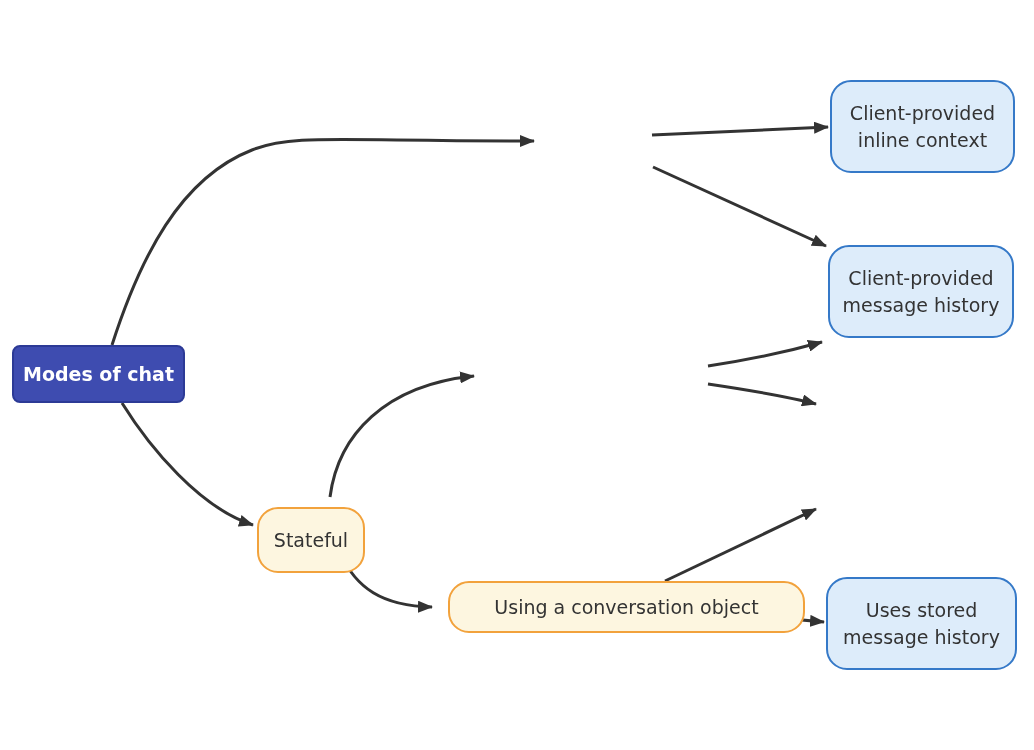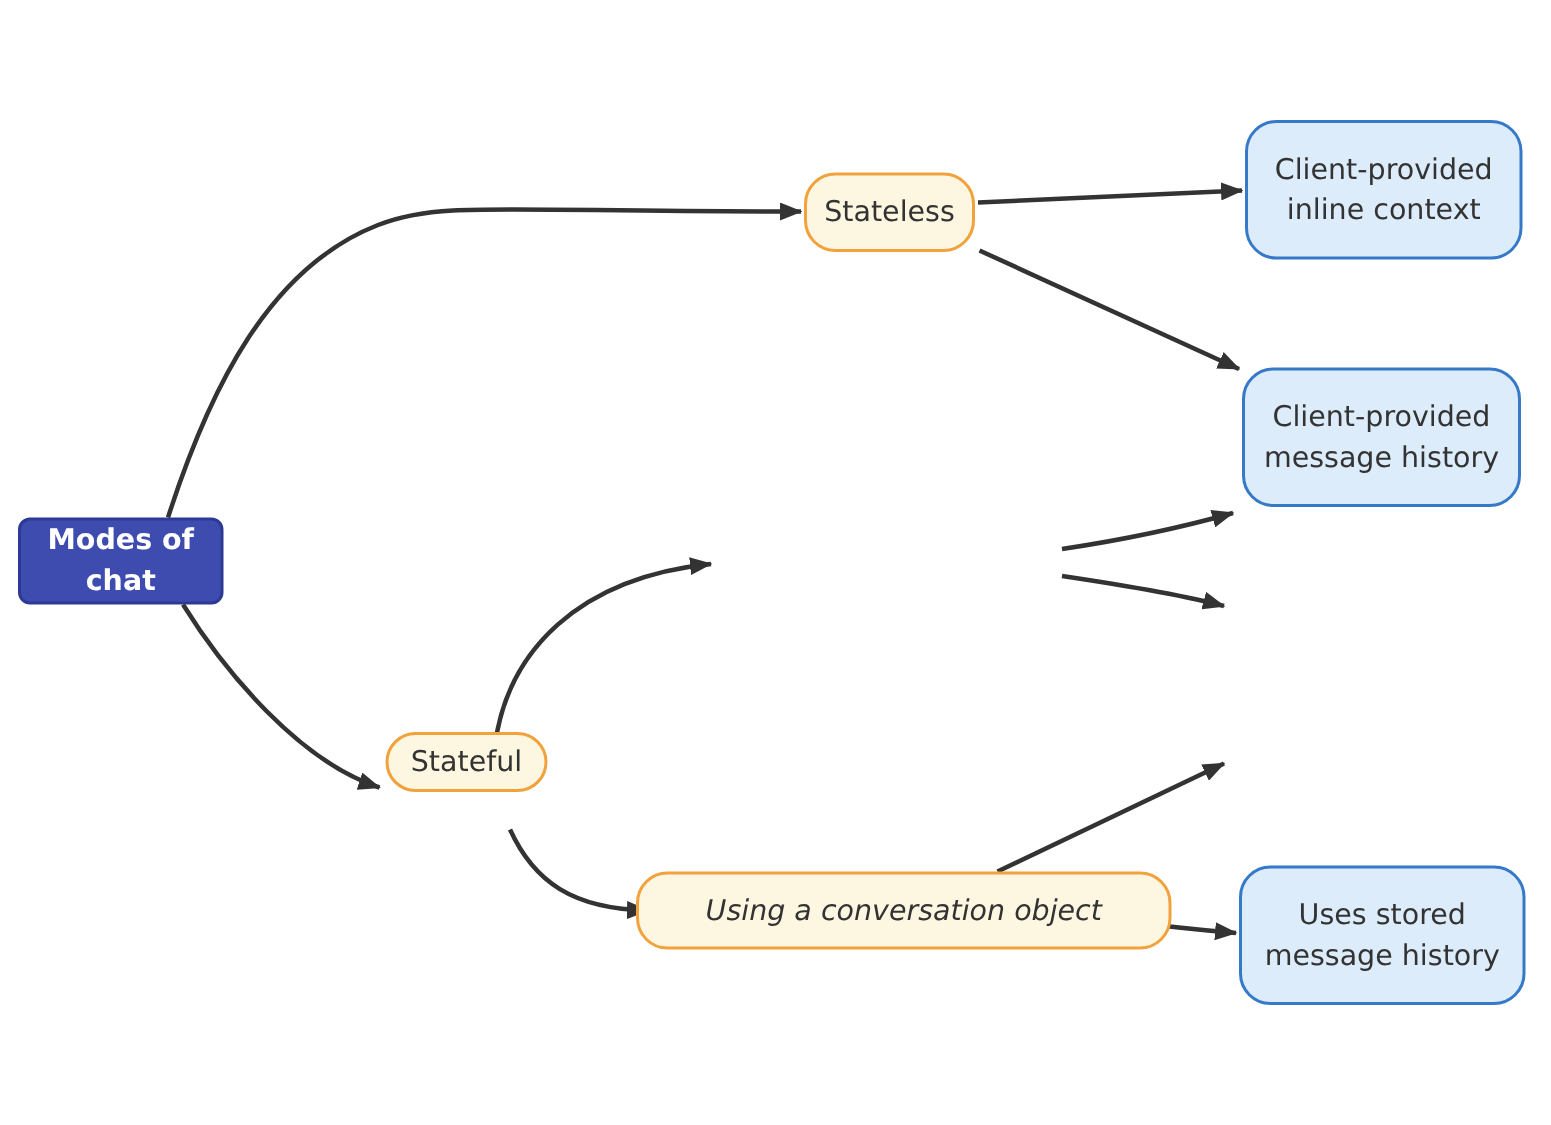--- a/index.html
+++ b/index.html
@@ -47,25 +47,25 @@
   }
   .node.branch {
     background: var(--branch-fill);
     border: 2px solid var(--branch-border);
   }
   .node.leaf {
     background: var(--leaf-fill);
     border: 2px solid var(--leaf-border);
     white-space: pre-line;
   }
-  #n-modes        { left: 12px;  top: 345px; width: 137px; height: 58px; }
+  #n-modes        { left: 12px;  top: 345px; width: 173px; height: 58px; }
   #n-stateless    { left: 536px; top: 115px; width: 114px; height: 53px; }
-  #n-stateful     { left: 257px; top: 488px; width: 108px; height: 40px; }
+  #n-stateful     { left: 257px; top: 507px; width: 108px; height: 66px; }
   #n-agent-ctx    { left: 478px; top: 348px; width: 231px; height: 52px; }
-  #n-conversation { left: 424px; top: 581px; width: 357px; height: 52px; font-style: italic; }
+  #n-conversation { left: 448px; top: 581px; width: 357px; height: 52px; }
   #n-inline       { left: 830px; top: 80px;  width: 185px; height: 93px; }
   #n-msg-history  { left: 828px; top: 245px; width: 186px; height: 93px; }
   #n-predefined   { left: 822px; top: 410px; width: 200px; height: 93px; }
   #n-stored       { left: 826px; top: 577px; width: 191px; height: 93px; align-items: center; }
 </style>
 </head>
 <body>
 
 <div class="canvas">
 
@@ -84,23 +84,20 @@
     <path class="edge" d="M708,366 C755,359 790,351 822,342" marker-end="url(#arrow)"></path>
     <path class="edge" d="M708,384 C755,391 790,397 816,404" marker-end="url(#arrow)"></path>
     <path class="edge" d="M665,581 L816,509" marker-end="url(#arrow)"></path>
     <path class="edge" d="M749,614 C780,618 800,620 824,622" marker-end="url(#arrow)"></path>
   </svg>
 
   <div class="node root" id="n-modes">
     <span>Modes of chat</span>
   </div>
 
-  <div class="node branch" id="n-stateless">
-    <span>Stateless</span>
-  </div>
 
   <div class="node branch" id="n-stateful">
     <span>Stateful</span>
   </div>
 
 
   <div class="node branch" id="n-conversation">
     <span>Using a conversation object</span>
   </div>
 

